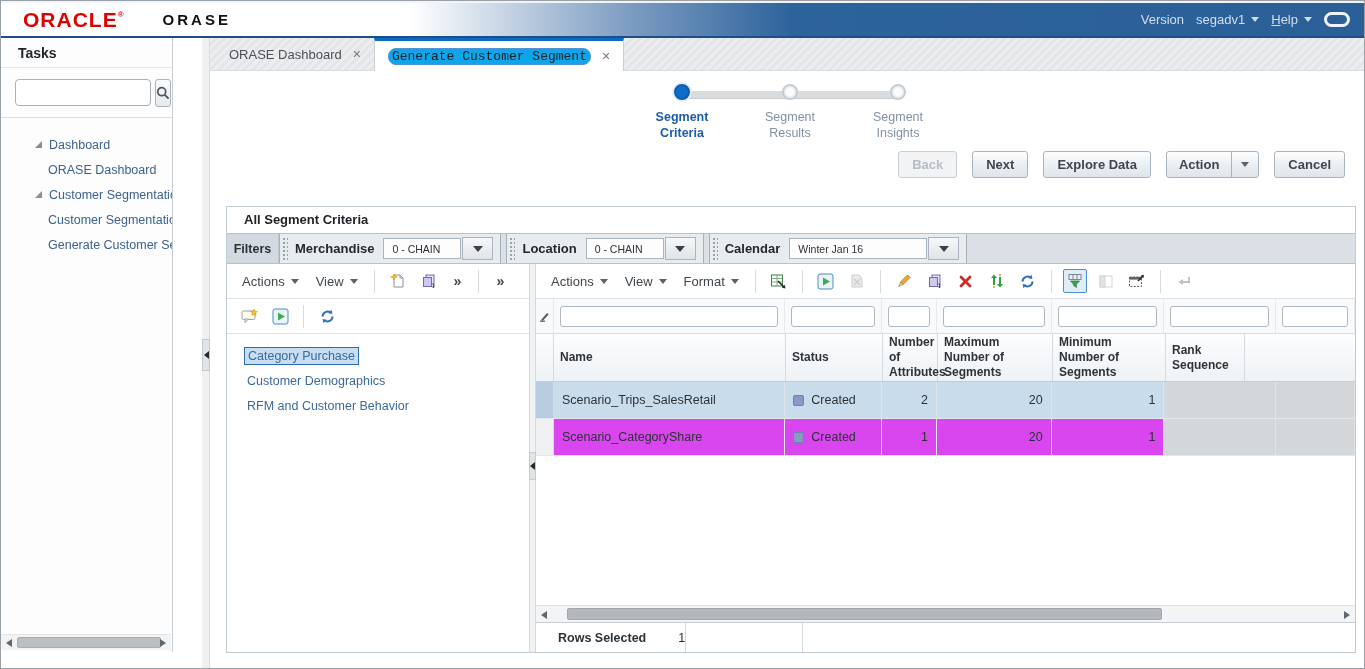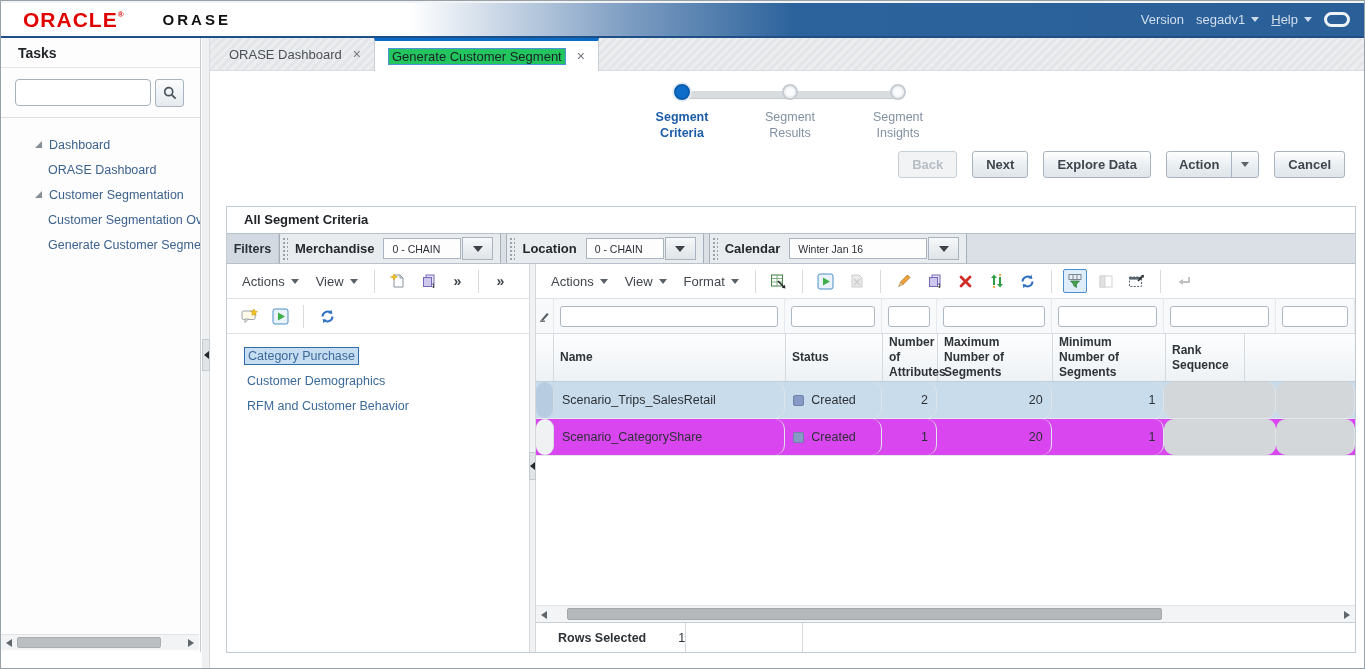--- a/index.html
+++ b/index.html
@@ -15,21 +15,21 @@
   .appname { margin-left:38px; color:#111; font-weight:bold; font-size:15px; letter-spacing:3px; }
   .topright { position:absolute; right:14px; top:0; bottom:0; display:flex; align-items:center; gap:12px; color:#d3dfee; font-size:13px; }
   .tb-menu { display:inline-flex; align-items:center; gap:6px; cursor:pointer; }
   .help-label { display:inline-block; }
   .help-label::first-letter { text-decoration:underline; }
   .caret { width:0; height:0; border-left:4px solid transparent; border-right:4px solid transparent; border-top:5px solid #5a6168; display:inline-block; }
   .caret-light { border-top-color:#cfdcec; }
   .oval { width:26px; height:15px; border:3px solid #eef3f8; border-radius:8px; display:inline-block; }
 
   
-  .sidebar { position:absolute; left:0; top:37px; bottom:16px; width:200px; background:#fdfdfe; border-right:1px solid #c6ccd1; }
+  .sidebar { position:absolute; left:0; top:37px; bottom:16px; width:172px; background:#fdfdfe; border-right:1px solid #c6ccd1; }
   .side-title { height:30px; padding:7px 17px; font-size:14px; font-weight:bold; color:#1f2429; border-bottom:1px solid #e4e7ea; }
   .search-row { height:50px; display:flex; align-items:center; padding:0 14px; border-bottom:1px solid #dcdfe2; }
   .side-search { width:136px; height:27px; border:1px solid #a6b1ba; border-radius:4px; padding:0 8px; font-size:12px; background:#fff; }
   .search-btn { width:29px; height:28px; margin-left:4px; border:1px solid #a9b4be; border-radius:3px;
     background:linear-gradient(#fbfcfd,#e5eaee); display:flex; align-items:center; justify-content:center; cursor:pointer; }
   .tree { padding-top:14px; }
   .tree-item { height:25px; display:flex; align-items:center; font-size:12.5px; color:#3c628d; white-space:nowrap; overflow:hidden; }
   .tree-item.lvl0 { padding-left:34px; }
   .tree-item.lvl1 { padding-left:47px; }
   .tri { width:0; height:0; border-bottom:7px solid #878f96; border-left:7px solid transparent; margin-right:7px; flex:none; }
@@ -44,21 +44,21 @@
   .tri-left { width:0; height:0; border-top:4px solid transparent; border-bottom:4px solid transparent; border-right:5px solid #26292c; }
 
   
   .content { position:absolute; left:209px; right:0; top:37px; bottom:0; background:#fff; }
   .tabbar { position:absolute; left:0; right:0; top:0; height:33px; display:flex; align-items:stretch; padding-left:6px;
     background:repeating-linear-gradient(135deg,#ebedef 0 3px,#e3e5e8 3px 6px); border-bottom:1px solid #d8dde1; }
   .tab { display:inline-flex; align-items:center; padding:0 13px; font-size:13px; color:#4b5157; cursor:pointer; }
   .tab .close { margin-left:11px; color:#70767c; font-size:14px; line-height:1; cursor:pointer; }
   .tab.active { background:#fff; border-top:3px solid #0b6cc8; border-left:1px solid #c9ced3; border-right:1px solid #c9ced3;
     margin-bottom:-1px; color:#1c2126; }
-  .tab-label-focus { border:1px solid #4e92d8; background:#22c55e; border-radius:0; padding:0 3px; }
+  .tab-label-focus { border:1px solid #4e92d8; background:#0ea5e9; border-radius:8px; padding:0 3px;font-family:Liberation Mono, monospace; }
 
   .page { position:absolute; left:0; right:0; top:33px; bottom:0; background:#fff; }
 
   
   .wizard { position:absolute; left:418px; top:13px; width:324px; }
   .wizard .bar { position:absolute; left:54px; right:54px; top:7px; height:7px; background:#d9dcde; border-radius:4px; box-shadow:0 1px 1px #c4c8cb; }
   .wsteps { display:flex; position:relative;justify-content:space-between; }
   .wstep { width:108px; display:flex; flex-direction:column; align-items:center; }
   .wdot { width:16px; height:16px; border-radius:50%; background:#0e6dc9; border:2px solid #0b5fb2; box-shadow:0 0 0 2px #e8edf2; }
   .wstep.idle .wdot { width:16px; height:16px; background:#fbfcfd; border:2px solid #c6ccd1; box-shadow:inset 0 0 0 2px #eef1f3; }
@@ -110,21 +110,21 @@
 
   
   .c0{width:18px;} .c1{width:232px;} .c2{width:97px;} .c3{width:55px;} .c4{width:115px;} .c5{width:113px;} .c6{width:112px;} .c7{width:79px;}
   .qbe-row { height:35px; flex:none; display:flex; align-items:center; background:#f7f9fa; border-bottom:1px solid #d7dde2; }
   .qbe-cell { display:flex; align-items:center; justify-content:center; height:100%; border-right:1px solid #e6eaed; }
   .qbe-cell input { width:calc(100% - 12px); height:21px; border:1px solid #adb8c2; border-radius:3px; background:#fff; padding:0 5px; font-size:12px; }
   .hdr-row { height:48px; flex:none; display:flex; background:linear-gradient(#fcfdfe,#eef2f5); border-bottom:1px solid #c5cdd4; }
   .hdr-cell { display:flex; align-items:center; padding:3px 6px; font-size:12px; font-weight:bold; color:#2e3338; border-right:1px solid #d3dae0; line-height:1.25; }
   .t-row { height:37px; flex:none; display:flex; border-bottom:1px solid #e4e8ec; font-size:12.5px; color:#2c3135; background:#d946ef; }
   .t-row.selected { background:#c9dcec; }
-  .t-cell { display:flex; align-items:center; padding:0 8px; border-right:1px solid #dfe4e8; overflow:hidden; white-space:nowrap;border-radius:10px; }
+  .t-cell { display:flex; align-items:center; padding:0 8px; border-right:1px solid #dfe4e8; overflow:hidden; white-space:nowrap; }
   .t-cell.num { justify-content:flex-end; }
   .t-cell.gray { background:#d4d7d9; }
   .rowhdr { background:#eff1f3; border-right:1px solid #d7dce0; padding:0; }
   .t-row.selected .rowhdr { background:#b7cce0; }
   .status-sq { width:11px; height:11px; border-radius:2px; background:#8799c5; border:1px solid #6d81aa; margin-right:7px; flex:none; }
   .t-empty { flex:1; background:#fff; }
 
   .h-scroll { height:17px; flex:none; position:relative; background:#f3f4f5; border-top:1px solid #e0e3e6; }
   .h-scroll .thumb { position:absolute; left:31px; top:2px; width:595px; height:12px; background:#b5b8bb; border:1px solid #a4a7aa; border-radius:2px; }
   .h-scroll .arr { top:5px; }

